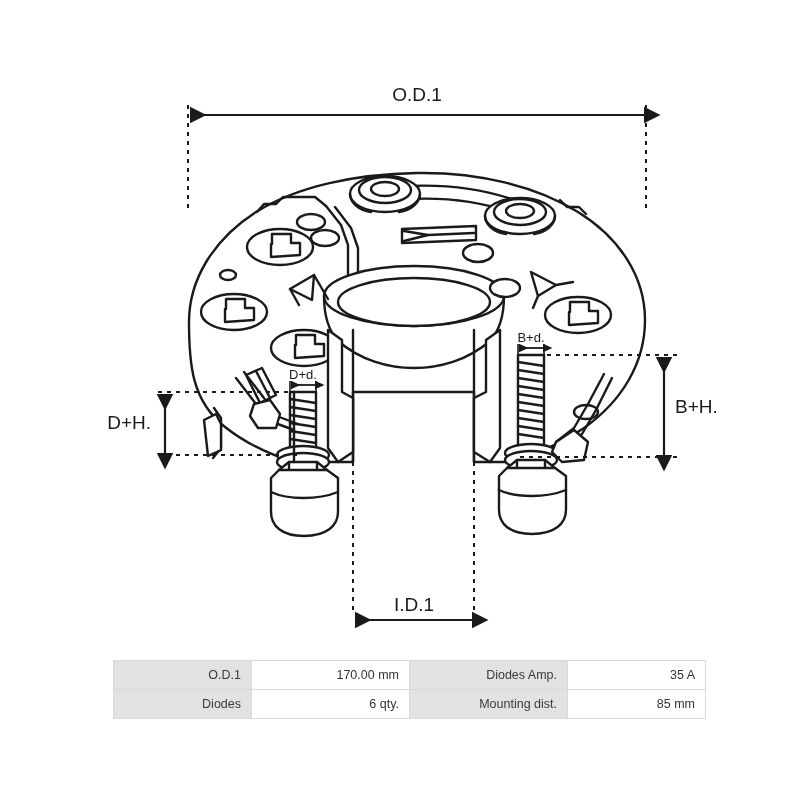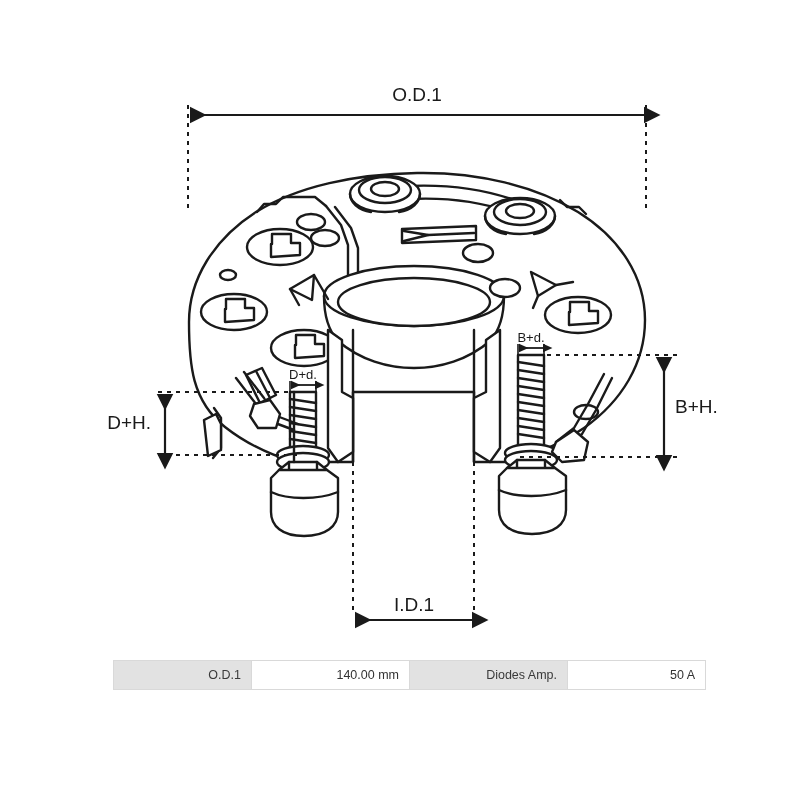--- a/index.html
+++ b/index.html
@@ -325,21 +325,27 @@
     <table class="spec-table">
       <colgroup>
         <col class="c1">
           <col class="c2">
           <col class="c3">
           <col class="c4">
       </colgroup>
       <tbody>
         <tr>
           <td class="lbl">O.D.1</td>
-          <td>140.00 mm</td>
+          <td>170.00 mm</td>
           <td class="lbl">Diodes Amp.</td>
-          <td>50 A</td>
+          <td>35 A</td>
+        </tr>
+        <tr>
+          <td class="lbl">Diodes</td>
+          <td>6 qty.</td>
+          <td class="lbl">Mounting dist.</td>
+          <td>85 mm</td>
         </tr>
       </tbody>
     </table>
   </div>
 
 </div>
 
 </body></html>

